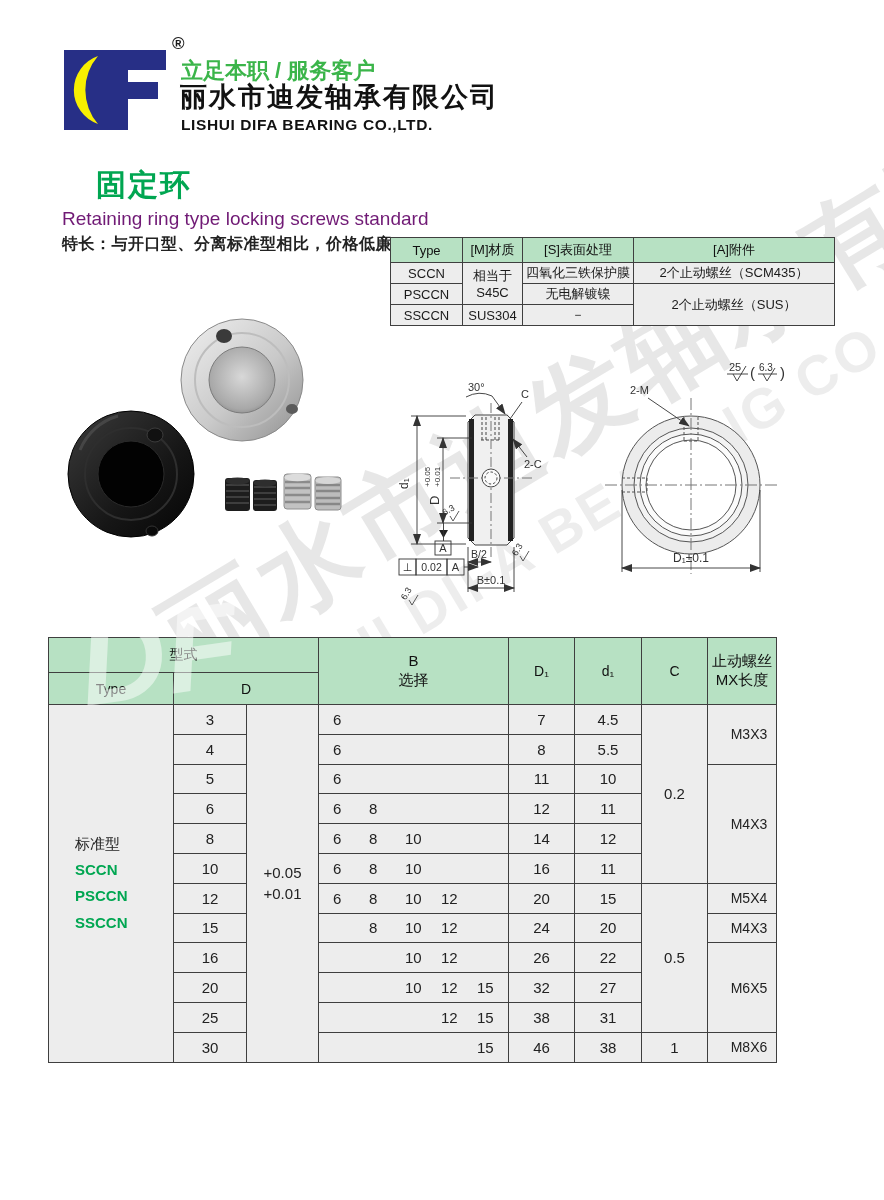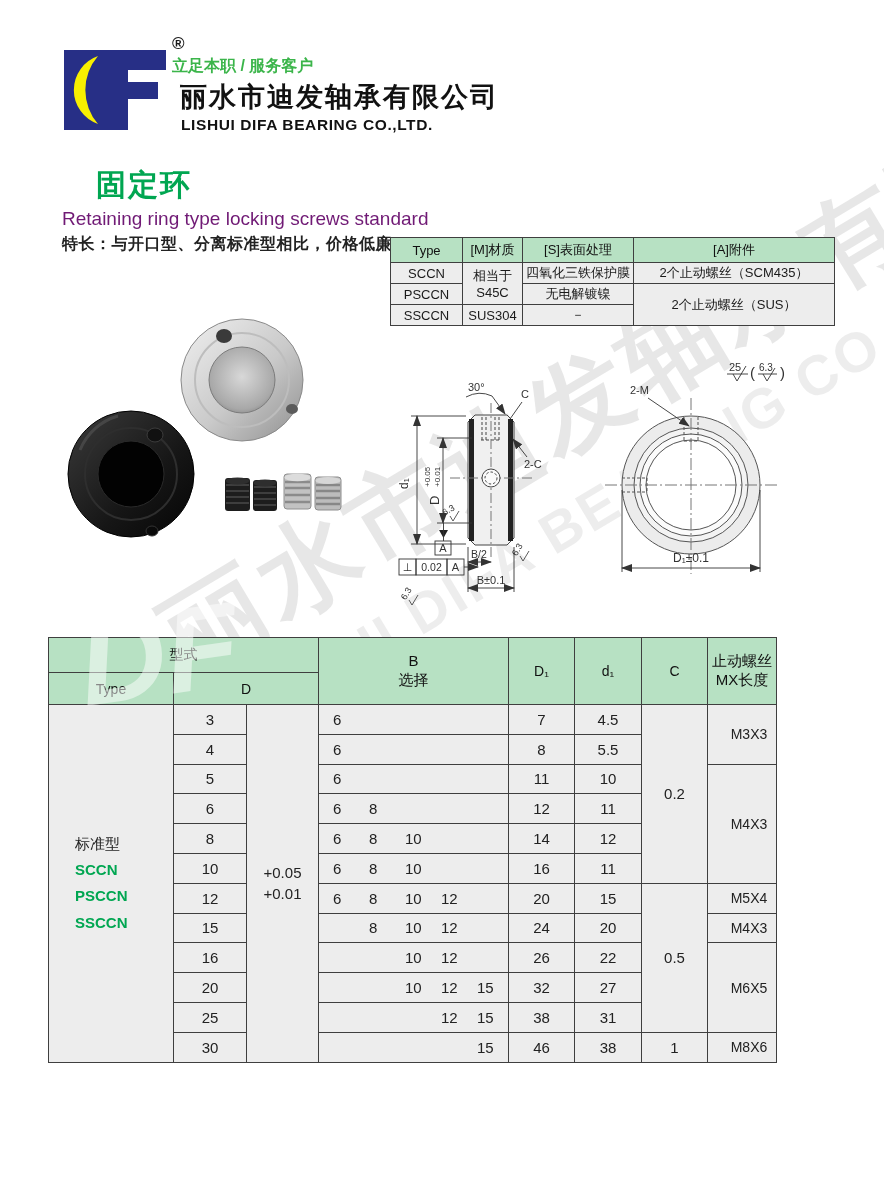--- a/index.html
+++ b/index.html
@@ -9,21 +9,21 @@
   .wm{position:absolute;white-space:nowrap;pointer-events:none;z-index:1;font-weight:bold;
       transform-origin:left top;}
   .wm-cn{left:140px;top:590px;font-size:100px;letter-spacing:6px;color:rgba(60,60,60,0.12);transform:rotate(-31deg);}
   .wm-en{left:205px;top:705px;font-size:56px;letter-spacing:3px;color:rgba(80,80,80,0.10);transform:rotate(-31deg);}
   .wm-reg{left:126px;top:498px;font-size:26px;color:rgba(0,0,0,0.12);transform:none;font-weight:normal;}
   .wm-df{left:70px;top:596px;font-size:120px;font-style:italic;color:rgba(255,255,255,0.5);
          transform:rotate(-8deg);z-index:3;}
   
   .logo{position:absolute;left:58px;top:40px;z-index:2;}
   .reg-mark{position:absolute;left:172px;top:34px;font-size:17px;font-weight:bold;z-index:2;}
-  .slogan{position:absolute;left:172px;top:56px;font-size:16px;font-weight:bold;color:#3bb54a;z-index:2;}
+  .slogan{position:absolute;left:181px;top:56px;font-size:22px;font-weight:bold;color:#3bb54a;z-index:2;}
   .company-cn{position:absolute;left:180px;top:79px;font-size:27px;font-weight:bold;color:#111;
               letter-spacing:2px;z-index:2;}
   .company-en{position:absolute;left:181px;top:116px;font-size:15.5px;font-weight:bold;color:#111;
               letter-spacing:0.6px;z-index:2;}
   
   .title-block{position:absolute;left:62px;top:165px;z-index:2;}
   .title-row{display:flex;align-items:baseline;gap:16px;}
   .title-main{font-size:30px;font-weight:bold;color:#00a651;letter-spacing:2px;margin-left:34px;}
   .title-sub{font-size:20px;font-weight:bold;color:#00a651;letter-spacing:1px;}
   .title-en{font-size:19px;color:#701a75;margin-top:2px;}

